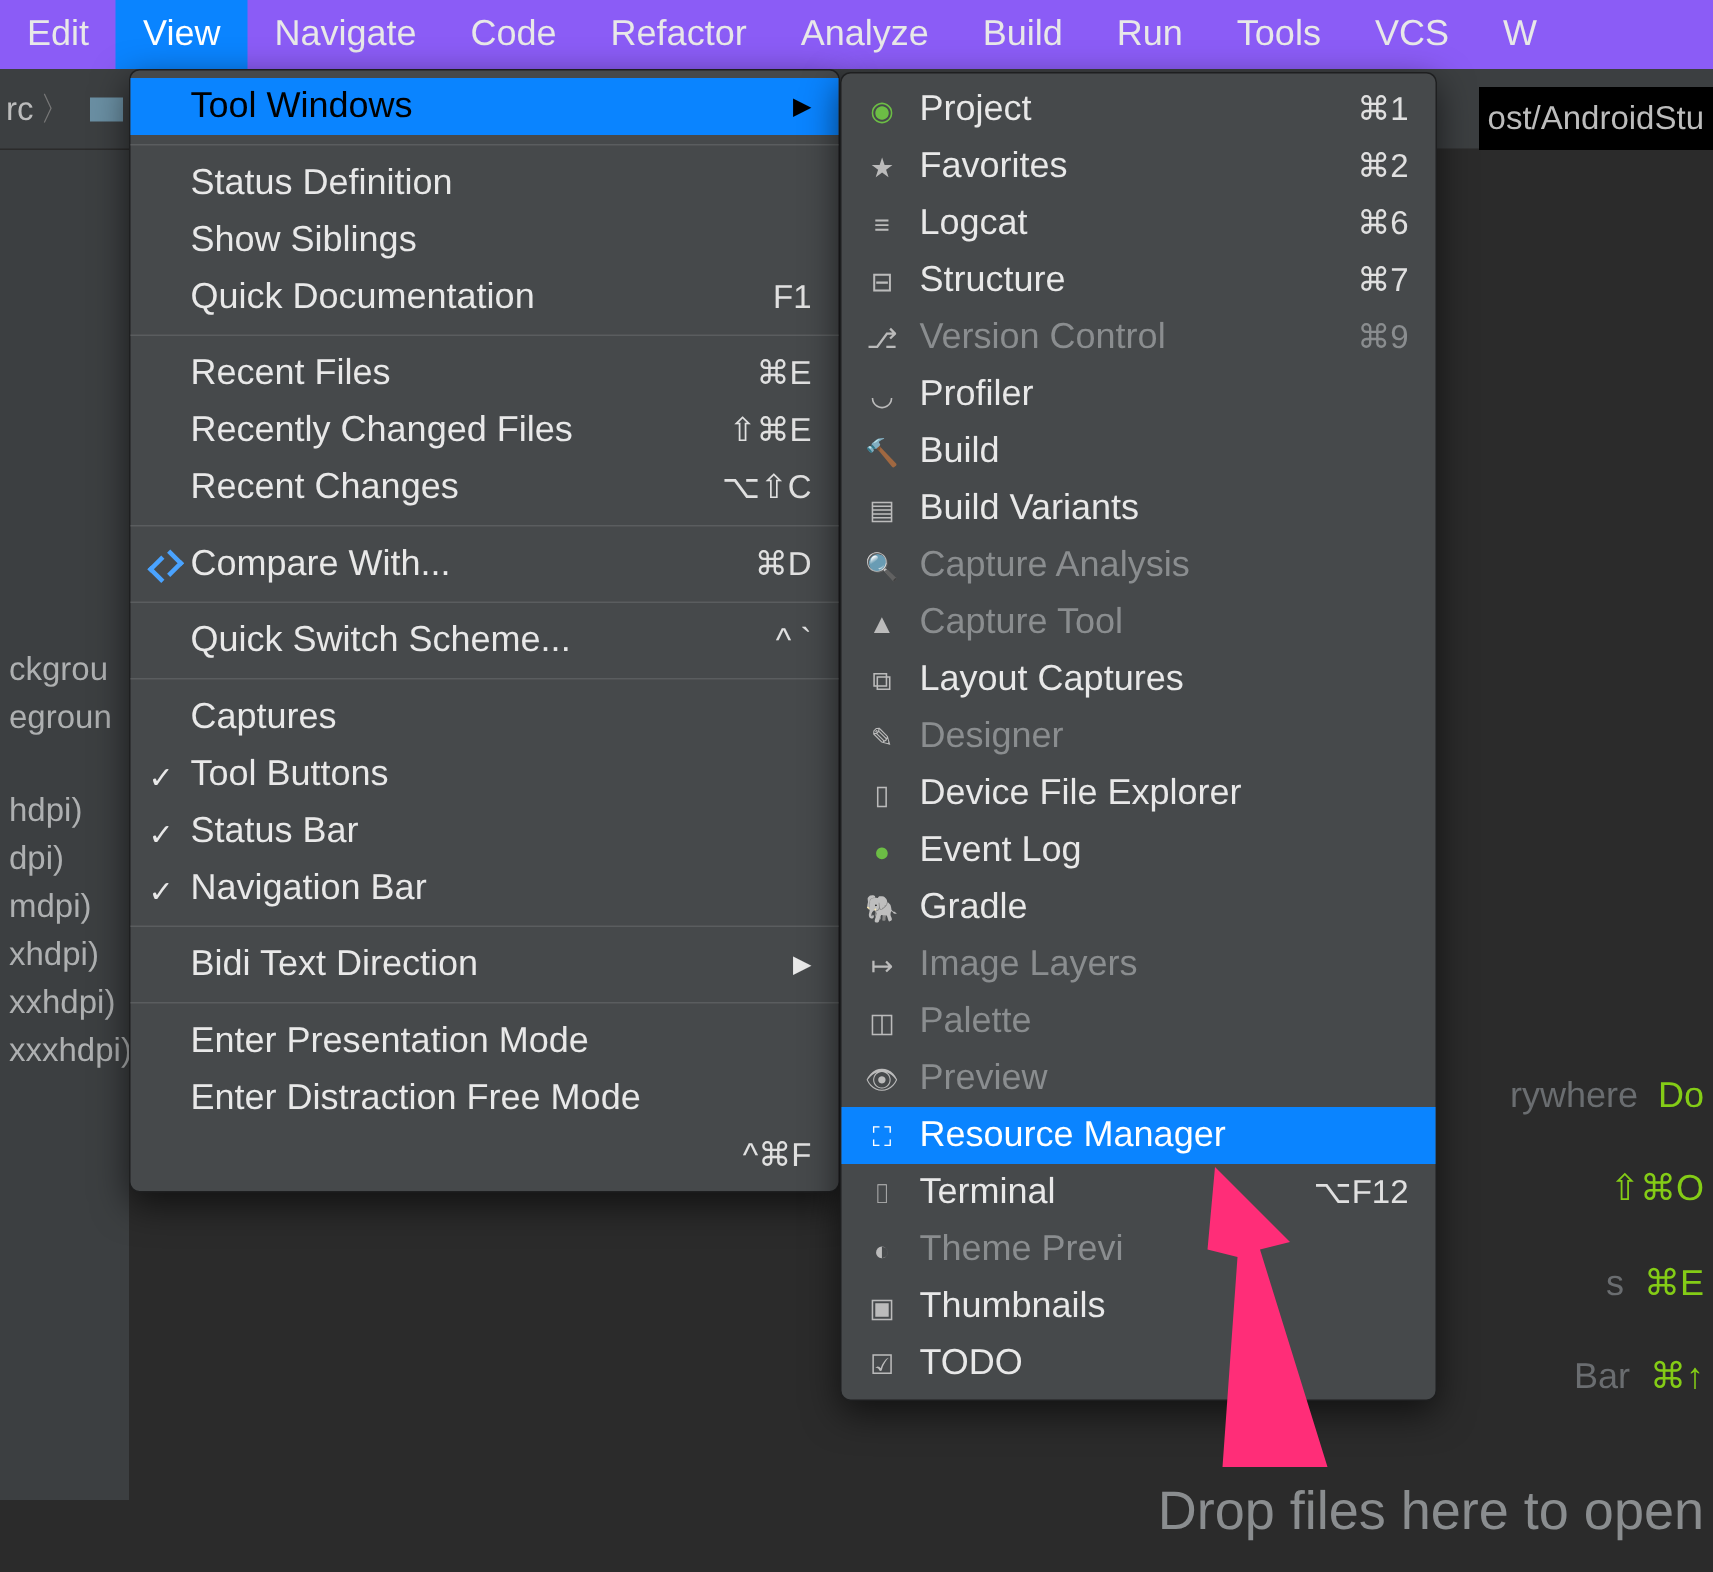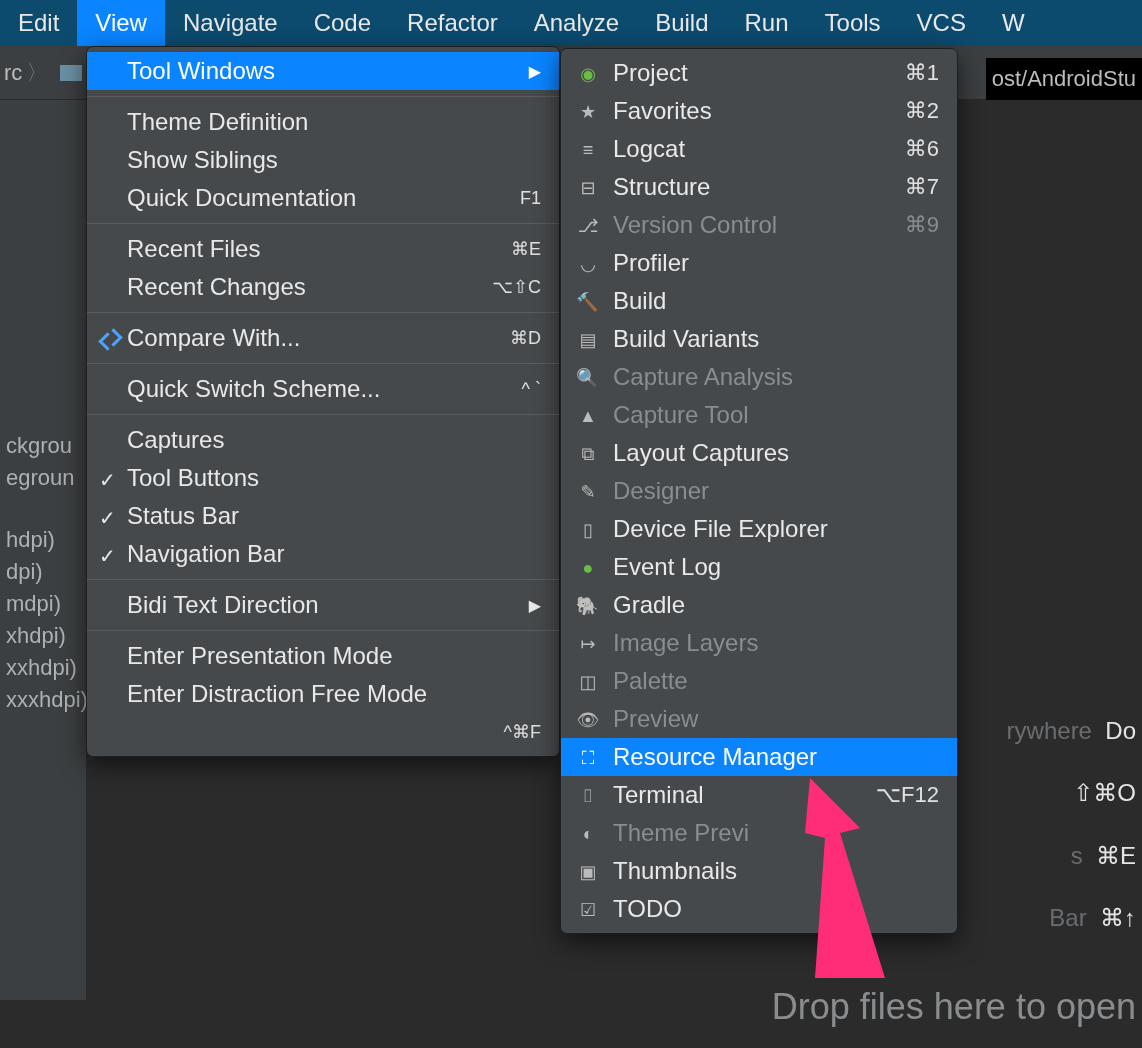--- a/index.html
+++ b/index.html
@@ -9,21 +9,21 @@
     background: #2b2b2b;
     font-family: -apple-system, BlinkMacSystemFont, "Segoe UI", sans-serif;
     font-size: 21px;
     color: #bbbbbb;
     overflow: hidden;
     position: relative;
   }
   
   .menubar {
     display: flex;
-    background: #0c4a6e;
+    background: #8b5cf6;
     height: 46px;
     align-items: center;
     color: #e8e8e8;
     font-size: 24px;
   }
   .menubar-item {
     padding: 0 18px;
     height: 100%;
     display: flex;
     align-items: center;
@@ -81,30 +81,30 @@
     height: 38px;
     padding: 0 18px 0 40px;
     position: relative;
   }
   .menu-item .check {
     position: absolute; left: 12px; top: 9px;
     font-size: 20px;
   }
   .menu-item.highlight {
     background: #0a84ff;
-    color: #ffffff;
+    color: #000000;
   }
   .menu-item .arrow {
     margin-left: auto;
     font-size: 16px;
   }
   .menu-item .shortcut {
     margin-left: auto;
     color: #e0e0e0;
-    font-size: 18px;
+    font-size: 22px;
   }
   .menu-sep {
     height: 1px; background: #5a5d5f; margin: 6px 0;
   }
   .menu-item .leading-icon {
     position:absolute; left:10px; top:10px; width:20px; height:20px;
   }
   .compare-icon::before {
     content:''; position:absolute; width:10px;height:10px;border-left:3px solid #4aa3ff;border-top:3px solid #4aa3ff; transform:rotate(-45deg); left:4px; top:6px;
   }
@@ -162,21 +162,21 @@
     z-index: 0;
   }
   .bg-sidebar {
     position:absolute; left:0; top:100px; width:86px; height:900px; background:#3c3f41;
     color:#aeb0b1; font-size:22px; padding-top:330px;
   }
   .bg-sidebar div { padding:3px 6px; white-space:nowrap;}
   .bg-right-hints {
     position:absolute; right:6px; top:700px; color:#6a6d70; font-size:24px; text-align:right; line-height:2.6;
   }
-  .bg-right-hints .kb { color:#e5e5e5;}
+  .bg-right-hints .kb { color:#84cc16;}
   .bg-drop {
     position:absolute; right:6px; bottom:20px; color:#8a8d8f; font-size:36px;
   }
   
   .annotation-arrow {
     position:absolute;
     left: 770px;
     top: 778px;
     width: 140px;
     height: 200px;
@@ -233,33 +233,37 @@
 </div>
 <div class="bg-drop">Drop files here to open</div>
 
 <div class="menu">
   <div class="menu-item highlight">
     <span>Tool Windows</span>
     <span class="arrow">▶</span>
   </div>
   <div class="menu-sep"></div>
   <div class="menu-item">
-    <span>Theme Definition</span>
+    <span>Status Definition</span>
   </div>
   <div class="menu-item">
     <span>Show Siblings</span>
   </div>
   <div class="menu-item">
     <span>Quick Documentation</span>
     <span class="shortcut">F1</span>
   </div>
   <div class="menu-sep"></div>
   <div class="menu-item">
     <span>Recent Files</span>
     <span class="shortcut">⌘E</span>
+  </div>
+  <div class="menu-item">
+    <span>Recently Changed Files</span>
+    <span class="shortcut">⇧⌘E</span>
   </div>
   <div class="menu-item">
     <span>Recent Changes</span>
     <span class="shortcut">⌥⇧C</span>
   </div>
   <div class="menu-sep"></div>
   <div class="menu-item">
     <span class="leading-icon compare-icon"></span>
     <span>Compare With...</span>
     <span class="shortcut">⌘D</span>

